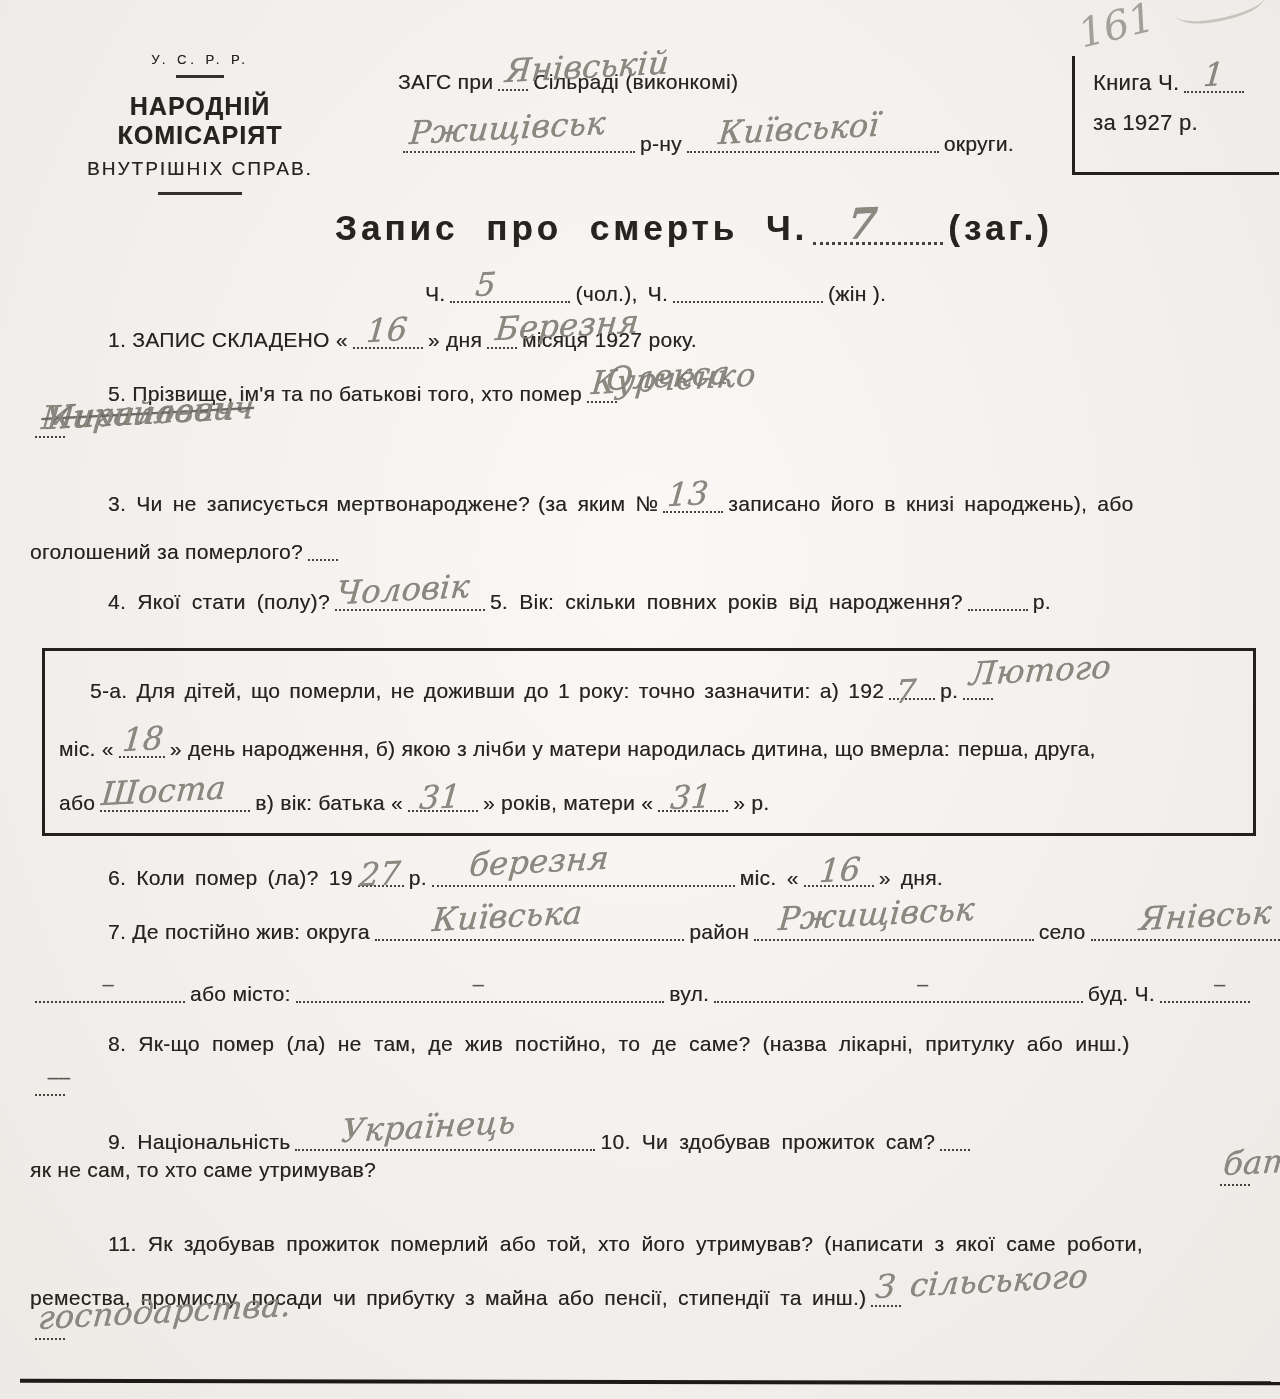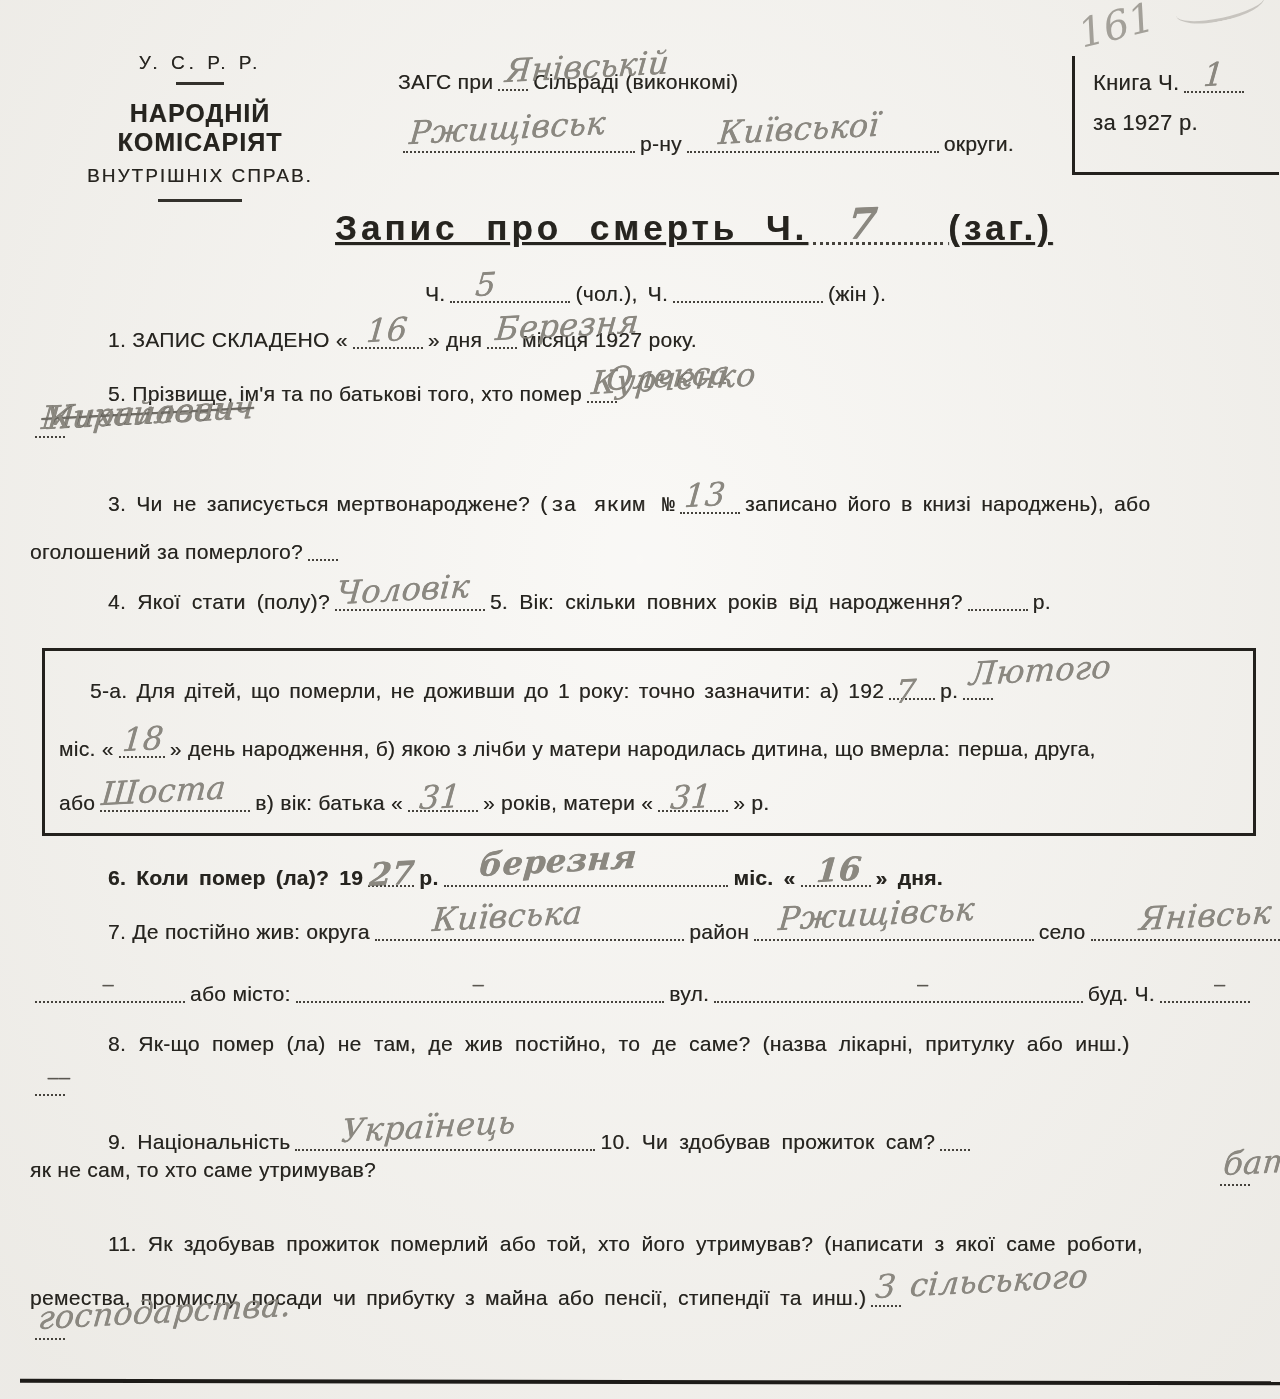--- a/index.html
+++ b/index.html
@@ -27,34 +27,34 @@
     font-family:"DejaVu Serif", serif;font-style:italic;
     color:#8b8880;white-space:nowrap;
     transform:rotate(-3deg) skewX(-8deg);transform-origin:left bottom;
     font-size:27px;line-height:1;
   }
   .hw-lg{font-size:32px;}
   .hw-xl{font-size:42px;}
   .strike{text-decoration:line-through;text-decoration-thickness:2px;text-decoration-color:#6e6b64;}
   .dash-mark{position:absolute;bottom:5px;font-size:20px;color:#5a5750;font-style:normal;transform:none;font-family:"Liberation Sans",sans-serif;}
   .hdr-left{position:absolute;left:50px;top:52px;width:300px;text-align:center;}
-  .hdr-left .l1{font-size:19px;letter-spacing:4px;}
+  .hdr-left .l1{font-size:13px;letter-spacing:4px;}
   .hdr-left .l2{font-size:25px;font-weight:bold;letter-spacing:1px;margin-top:14px;}
   .hdr-left .l3{font-size:19px;letter-spacing:2px;margin-top:8px;}
   .hr-dash{width:48px;height:3px;background:#33312c;margin:8px auto 0 auto;}
   .hr-dash.wide{width:84px;margin-top:12px;}
   .book-box{
     position:absolute;left:1072px;top:56px;width:186px;height:102px;
     border-left:3px solid #23211d;border-bottom:3px solid #23211d;
     padding:14px 0 0 18px;font-size:22px;
   }
   .book-box .row{display:flex;align-items:baseline;margin-bottom:14px;}
   .pencil{position:absolute;font-family:"DejaVu Serif",serif;font-style:italic;color:#a3a099;}
   .scratch{position:absolute;width:90px;height:26px;border-bottom:3px solid rgba(150,147,140,0.45);border-radius:50%;transform:rotate(-12deg);}
-  .title-line{left:335px;top:208px;width:780px;font-size:35px;font-weight:bold;letter-spacing:4px;word-spacing:14px;text-decoration:underline;}
+  .title-line{left:335px;top:208px;width:780px;font-size:35px;font-weight:bold;letter-spacing:4px;word-spacing:14px;}
   .subtitle{left:425px;top:282px;width:450px;}
   .box5a{position:absolute;left:42px;top:648px;right:24px;height:182px;border:3px solid #23211d;}
   .thickline{position:absolute;left:20px;right:0;top:1380px;height:4px;background:#1d1b18;transform:rotate(0.12deg);}
 </style>
 </head>
 <body>
 
 <div class="doc">
 
   <div class="pencil" style="left:1078px;top:2px;font-size:40px;transform:rotate(-14deg);">161</div>
@@ -139,21 +139,21 @@
   <div class="line print" style="left:30px;top:434px;right:25px;">
     <span class="dots">
       <span class="hw hw-lg strike" style="left:18%;bottom:2px;">Михайлович</span>
       <span class="hw hw-lg" style="left:38%;bottom:2px;">Кирилович</span>
     </span>
   </div>
 
   <div class="line print" style="left:108px;top:492px;right:25px;word-spacing:4px;">
     <span>3. Чи не записується</span>
     <span class="bold" style="margin-left:8px;">мертвонароджене?</span>
-    <span style="margin-left:8px;font-family:Liberation Mono, monospace;">(за яким №</span>
+    <span style="margin-left:8px;">(за яким №</span>
     <span class="gap w60">
       <span class="hw hw-lg" style="left:5%;">13</span>
     </span>
     <span>записано його в книзі народжень), або</span>
   </div>
   <div class="line print" style="left:30px;top:540px;right:25px;">
     <span class="bold">оголошений за померлого?</span>
     <span class="dots"></span>
   </div>
 
@@ -196,21 +196,21 @@
         <span class="hw hw-lg" style="left:15%;bottom:-4px;">31</span>
       </span>
       <span>» років, матери «</span>
       <span class="gap w70">
         <span class="hw hw-lg" style="left:15%;bottom:-4px;">31</span>
       </span>
       <span>» р.</span>
     </div>
   </div>
 
-  <div class="line print" style="left:108px;top:866px;width:835px;word-spacing:4px;font-weight:bold;">
+  <div class="line print" style="left:108px;top:866px;width:835px;word-spacing:4px;">
     <span>6. Коли помер (ла)? 19</span>
     <span class="gap w46">
       <span class="hw hw-lg" style="left:0;bottom:-6px;">27</span>
     </span>
     <span>р.</span>
     <span class="dots" style="flex:1 1 280px;">
       <span class="hw hw-lg" style="left:12%;bottom:4px;">березня</span>
     </span>
     <span>міс. «</span>
     <span class="gap w70">

